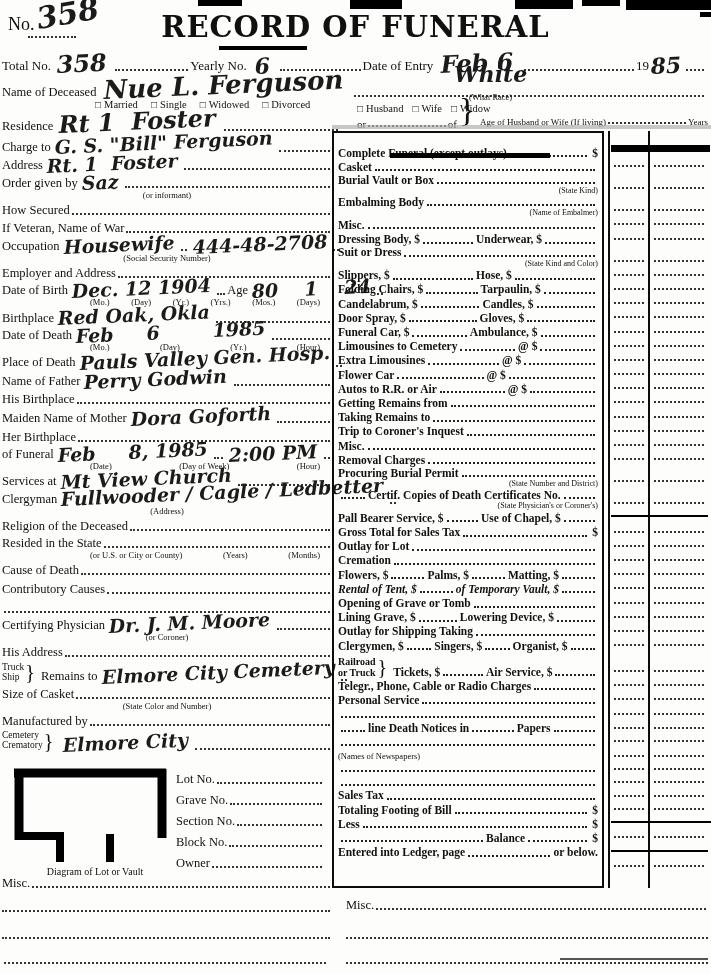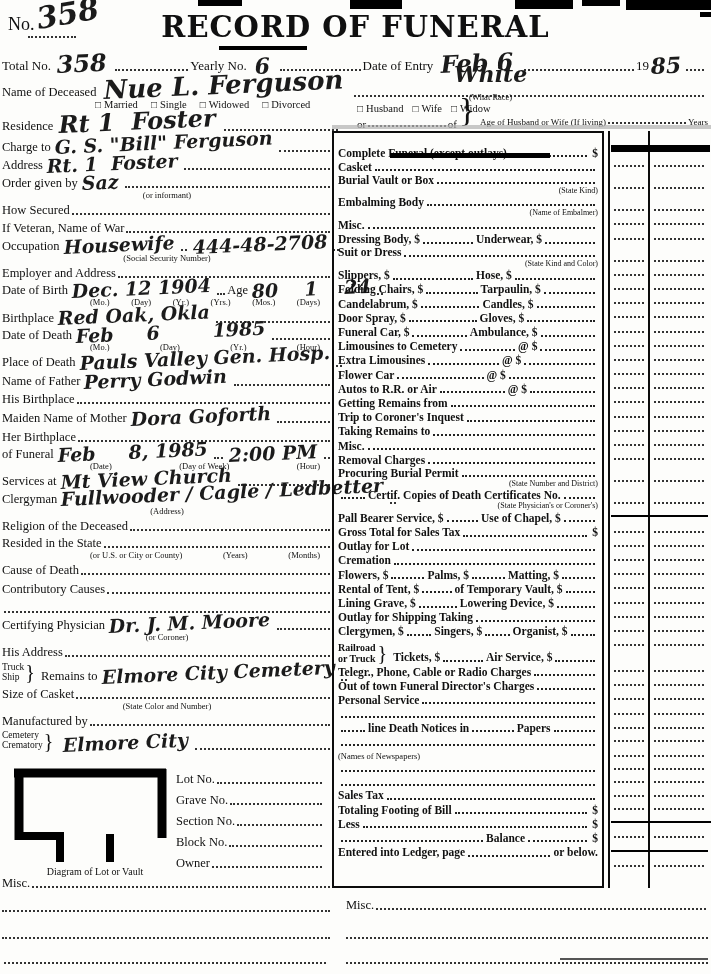--- a/index.html
+++ b/index.html
@@ -534,27 +534,27 @@
         </div>
       </div>
       <div class="fitem" style="height: 14.2px;">
         <div class="fmain">
           <span class="fpart">Getting Remains from</span>
           <span class="fdot"></span>
         </div>
       </div>
       <div class="fitem" style="height: 14.2px;">
         <div class="fmain">
+          <span class="fpart">Taking Remains to</span>
+          <span class="fdot"></span>
+        </div>
+      </div>
+      <div class="fitem" style="height: 14.2px;">
+        <div class="fmain">
           <span class="fpart">Trip to Coroner's Inquest</span>
-          <span class="fdot"></span>
-        </div>
-      </div>
-      <div class="fitem" style="height: 14.2px;">
-        <div class="fmain">
-          <span class="fpart">Taking Remains to</span>
           <span class="fdot"></span>
         </div>
       </div>
       <div class="fitem" style="height: 14.2px;">
         <div class="fmain">
           <span class="fpart">Misc.</span>
           <span class="fdot"></span>
         </div>
       </div>
       <div class="fitem" style="height: 14.2px;">
@@ -608,25 +608,31 @@
       <div class="fitem" style="height: 14.2px;">
         <div class="fmain">
           <span class="fpart">Flowers, $</span>
           <span class="fdot"></span>
           <span class="fpart">Palms, $</span>
           <span class="fdot"></span>
           <span class="fpart">Matting, $</span>
           <span class="fdot"></span>
         </div>
       </div>
-      <div class="fitem" style="height: 14.2px;">
+      <div class="fitem" style="height: 14.2px; font-style: italic;">
         <div class="fmain">
           <span class="fpart">Rental of Tent, $</span>
           <span class="fdot"></span>
           <span class="fpart">of Temporary Vault, $</span>
+          <span class="fdot"></span>
+        </div>
+      </div>
+      <div class="fitem" style="height: 14.2px;">
+        <div class="fmain">
+          <span class="fpart">Opening of Grave or Tomb</span>
           <span class="fdot"></span>
         </div>
       </div>
       <div class="fitem" style="height: 14.2px;">
         <div class="fmain">
           <span class="fpart">Lining Grave, $</span>
           <span class="fdot"></span>
           <span class="fpart">Lowering Device, $</span>
           <span class="fdot"></span>
         </div>
@@ -658,26 +664,20 @@
           </span>
           <span class="fpart">Tickets, $</span>
           <span class="fdot"></span>
           <span class="fpart">Air Service, $</span>
           <span class="fdot"></span>
         </div>
       </div>
       <div class="fitem" style="height: 14.2px;">
         <div class="fmain">
           <span class="fpart">Telegr., Phone, Cable or Radio Charges</span>
-          <span class="fdot"></span>
-        </div>
-      </div>
-      <div class="fitem" style="height: 14.2px;">
-        <div class="fmain">
-          <span class="fpart">Out of town Funeral Director's Charges</span>
           <span class="fdot"></span>
         </div>
       </div>
       <div class="fitem" style="height: 14.2px;">
         <div class="fmain">
           <span class="fpart">Personal Service</span>
           <span class="fdot"></span>
         </div>
       </div>
       <div class="fitem" style="height: 13.5px;">

